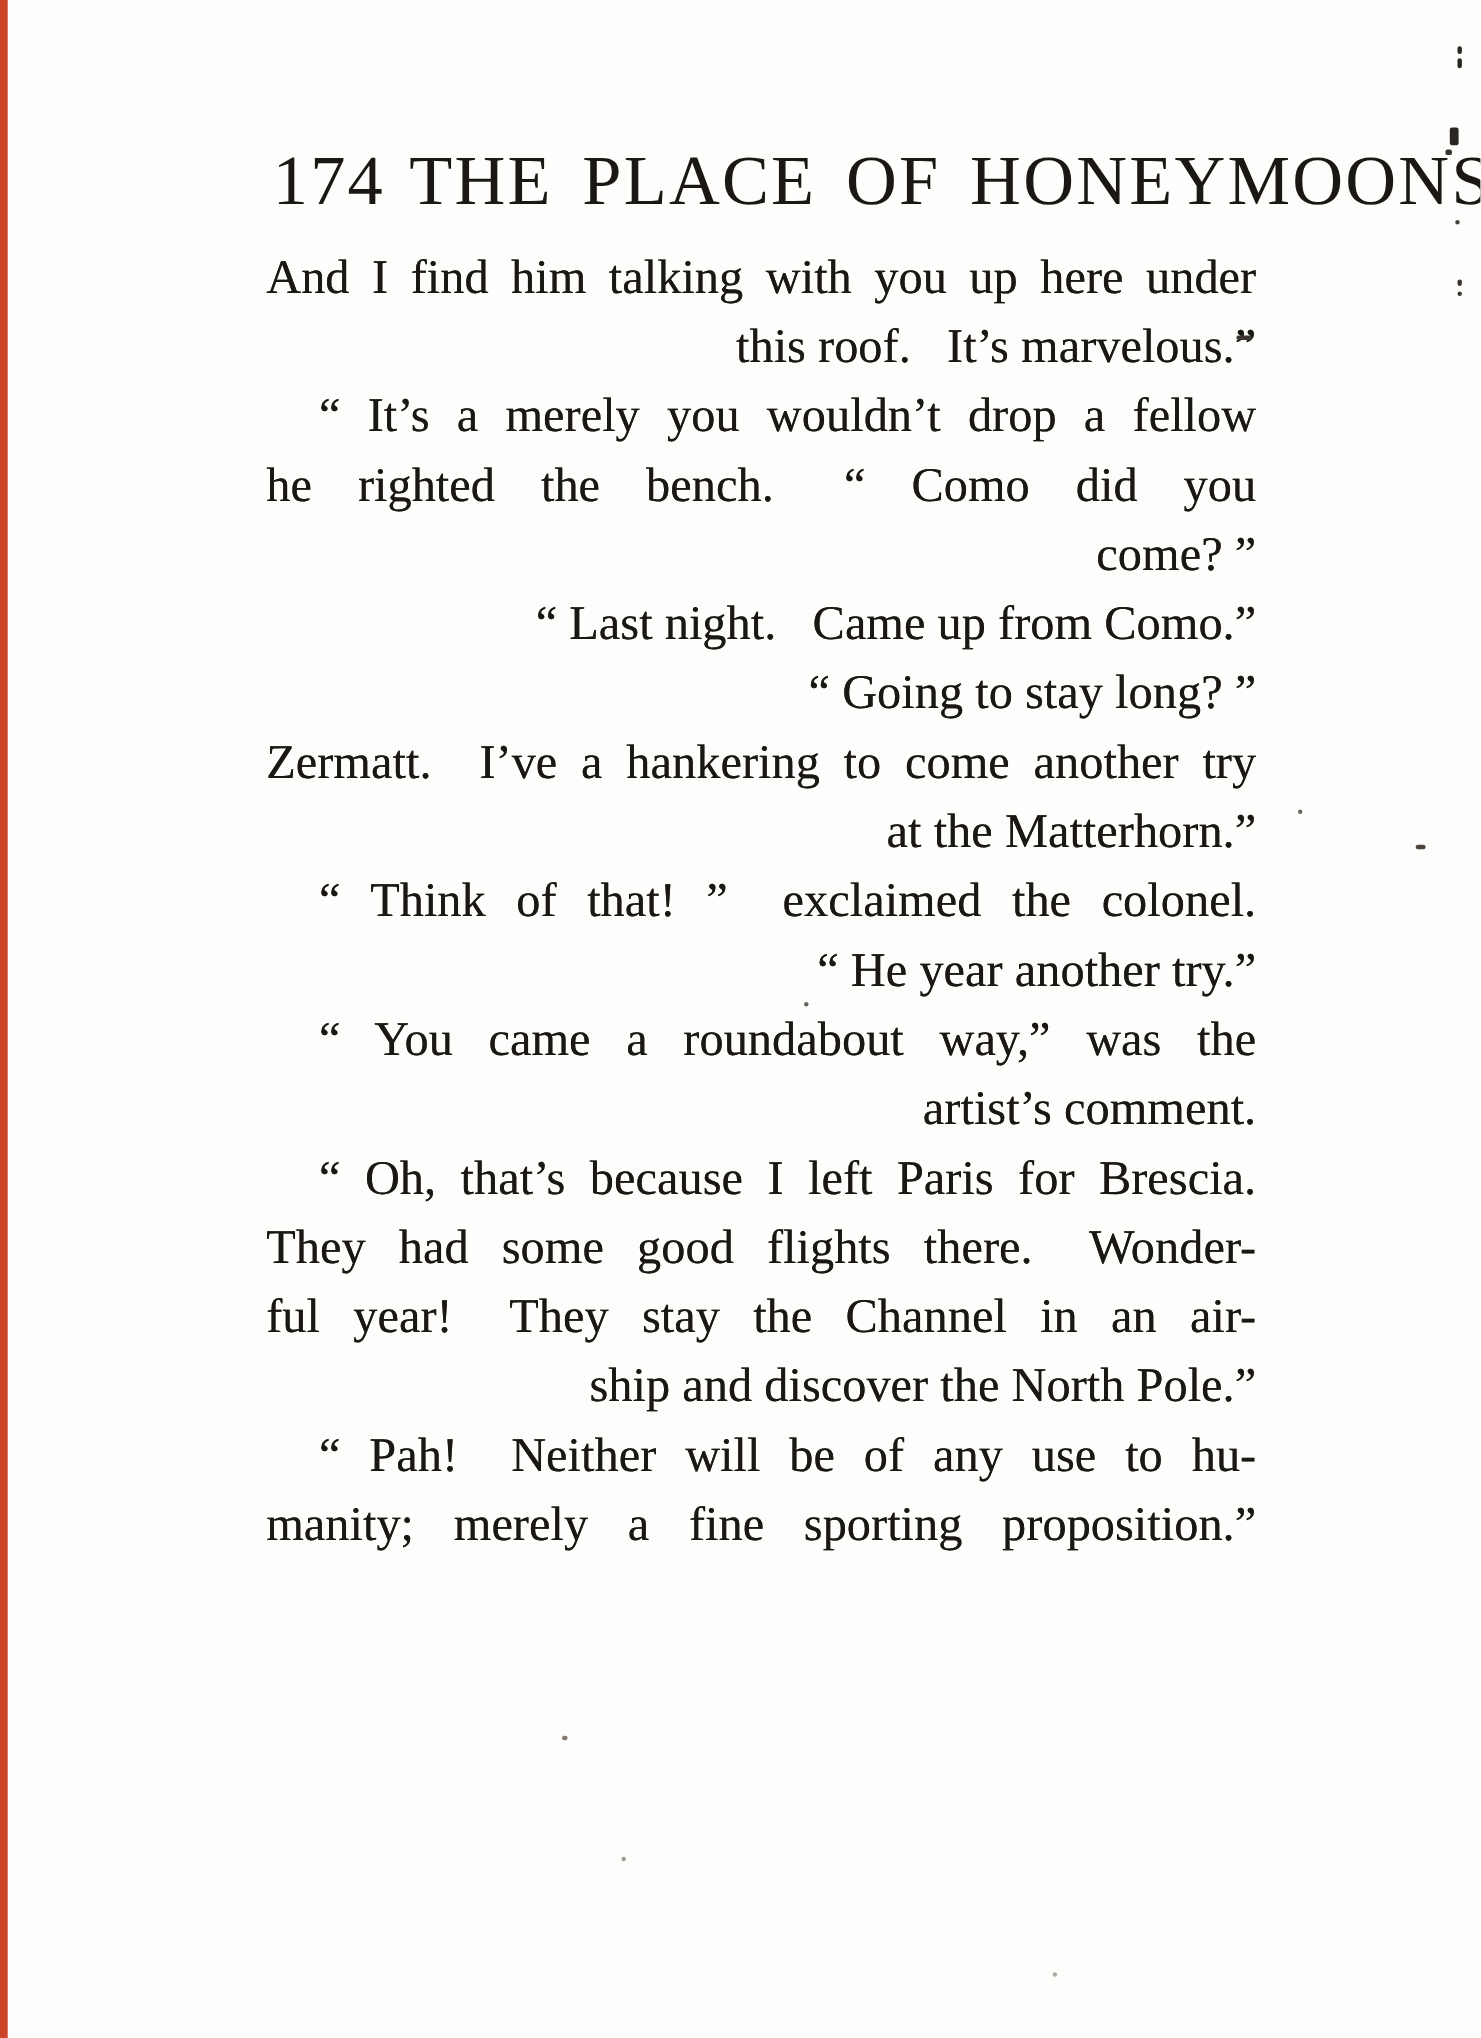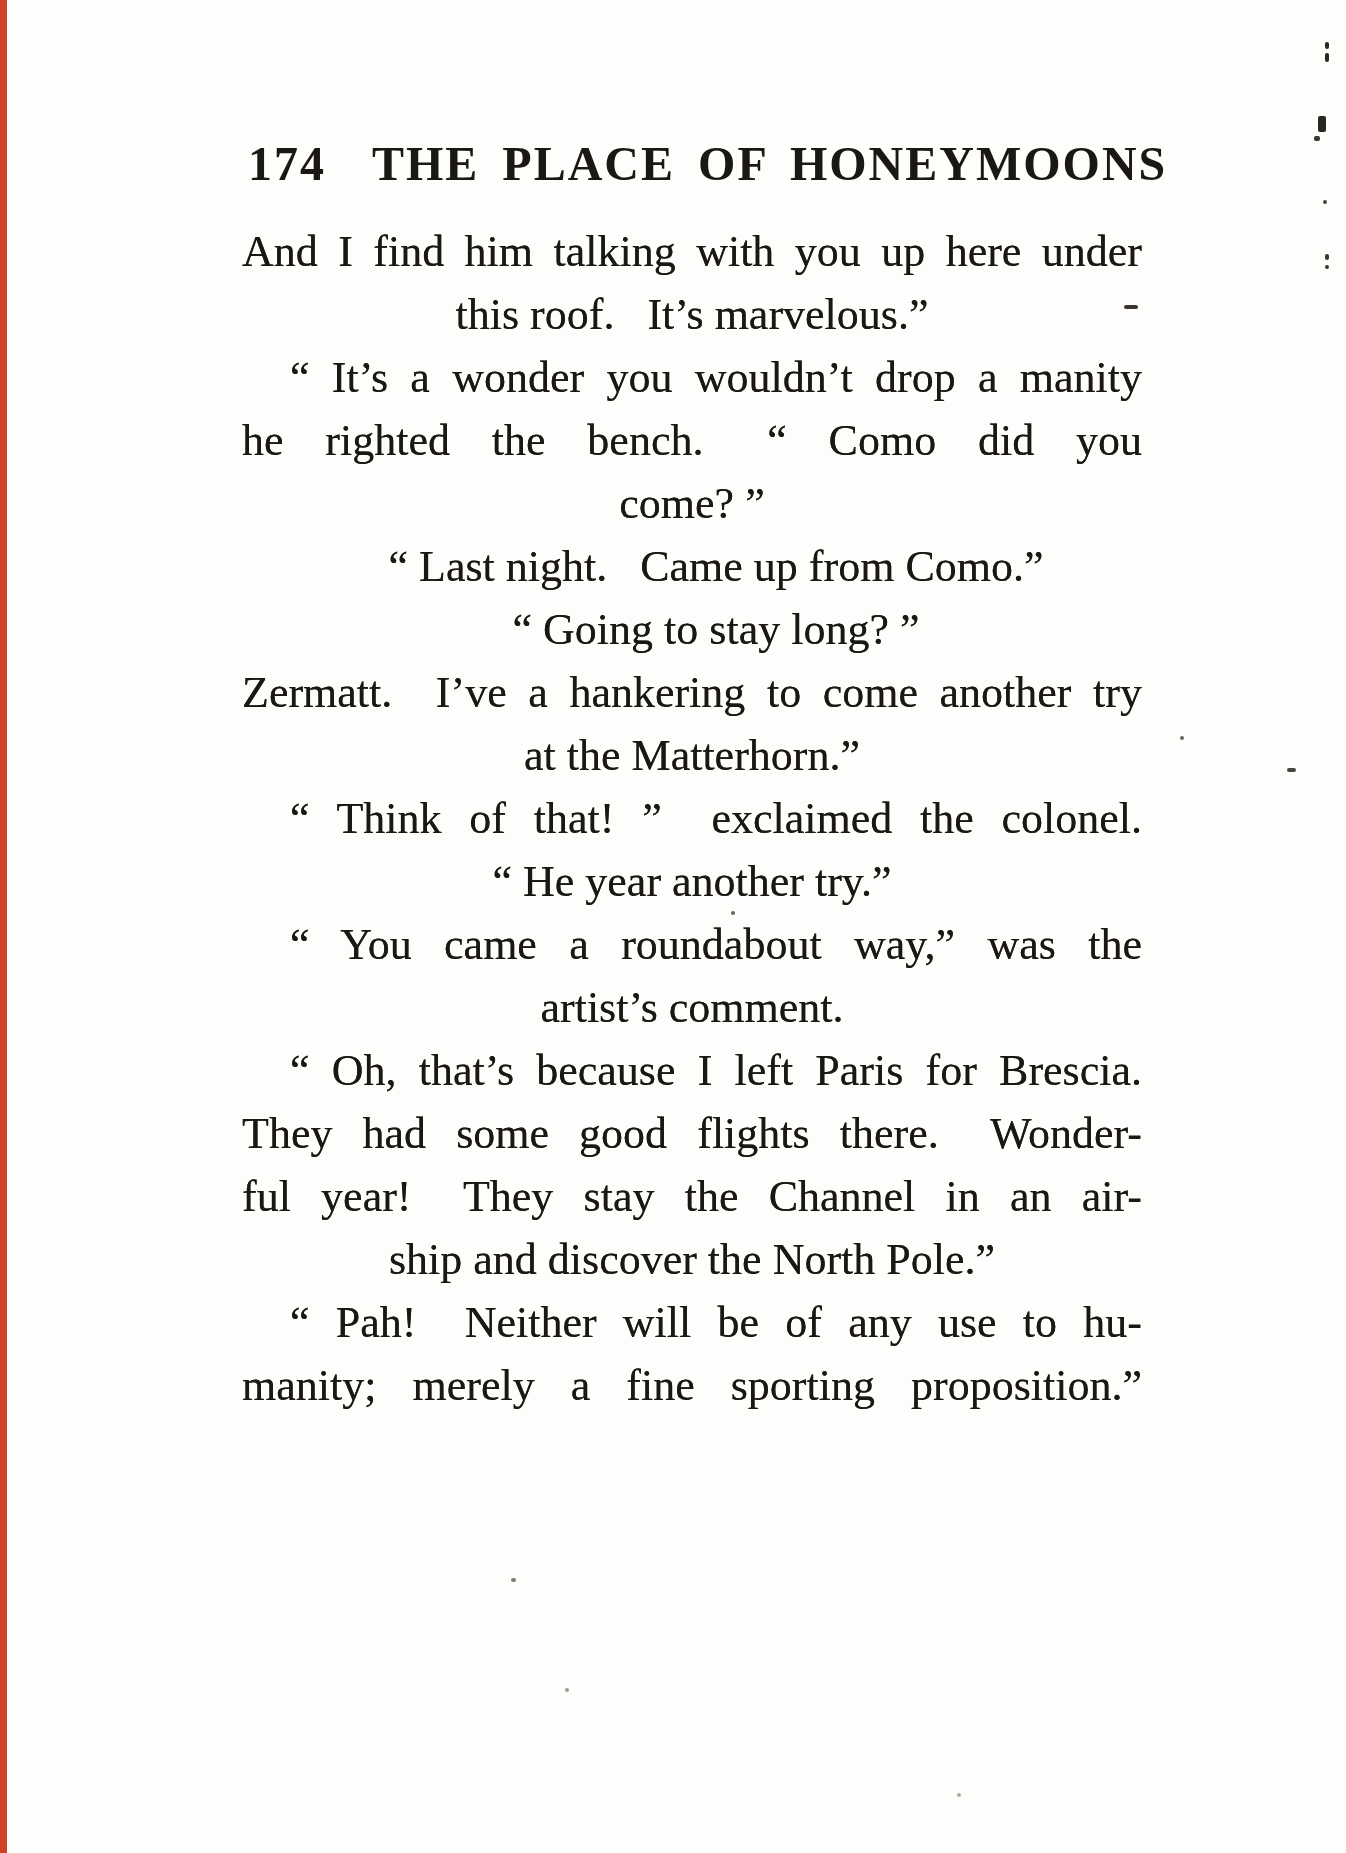--- a/index.html
+++ b/index.html
@@ -22,24 +22,23 @@
     top: 0;
     width: 7px;
     height: 100%;
   }
   .header {
     position: absolute;
     left: 0;
     top: 138px;
     width: 100%;
     height: 60px;
-    font-size: 48px;
+    font-size: 64px;
     line-height: 52px;
     white-space: nowrap;
-    font-weight: bold;
   }
   .page-number {
     position: absolute;
     left: 248px;
     top: 0;
     letter-spacing: 2px;
   }
   .running-title {
     position: absolute;
     left: 372px;
@@ -52,21 +51,21 @@
     left: 242px;
     top: 220px;
     width: 900px;
     font-size: 44px;
     text-shadow: 0 0 0.6px rgba(27,23,19,0.85);
   }
   .line {
     height: 63px;
     line-height: 63px;
     white-space: pre-wrap;
-    text-align: center;
+    text-align: right;
   }
   .line.just {
     text-align: justify;
     text-align-last: justify;
   }
   .line.indent {
     padding-left: 48px;
   }
   .speck {
     position: absolute;
@@ -81,21 +80,21 @@
   <div class="red-edge" style="background: rgb(205, 67, 39);"></div>
 
   <div class="header">
     <span class="page-number">174</span>
     <span class="running-title">THE PLACE OF HONEYMOONS</span>
   </div>
 
   <div class="body-text">
       <div class="line just">And I find him talking with you up here under</div>
       <div class="line">this roof.  It’s marvelous.”</div>
-      <div class="line indent just">“ It’s a wonder you wouldn’t drop a manity</div>
+      <div class="line indent just">“ It’s a merely you wouldn’t drop a fellow</div>
       <div class="line just">he righted the bench.  “ Como did you</div>
       <div class="line">come? ”</div>
       <div class="line indent">“ Last night.  Came up from Como.”</div>
       <div class="line indent">“ Going to stay long? ”</div>
       <div class="line just">Zermatt.  I’ve a hankering to come another try</div>
       <div class="line">at the Matterhorn.”</div>
       <div class="line indent just">“ Think of that! ”  exclaimed the colonel.</div>
       <div class="line">“ He year another try.”</div>
       <div class="line indent just">“ You came a roundabout way,” was the</div>
       <div class="line">artist’s comment.</div>

